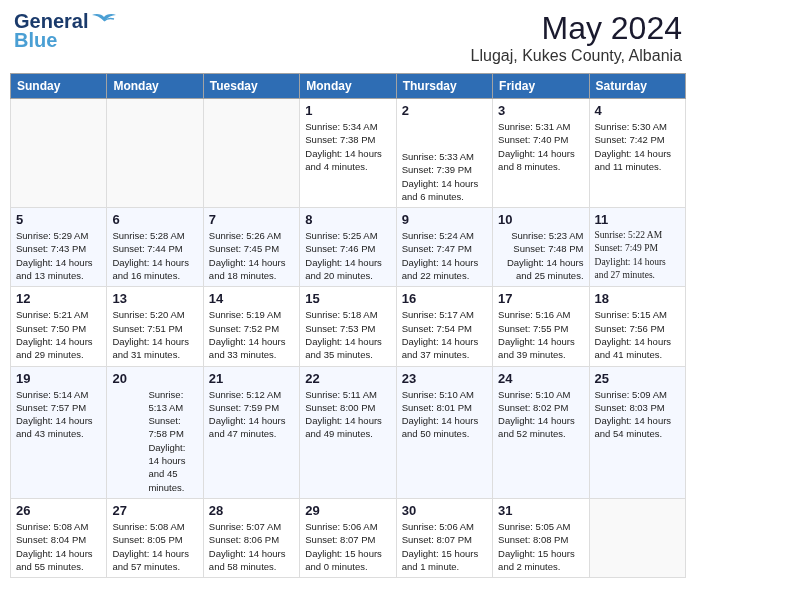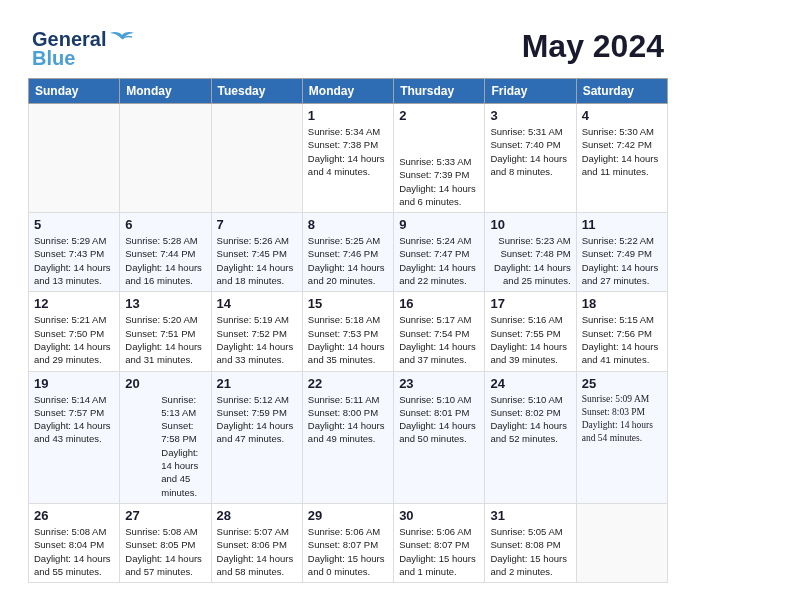--- a/index.html
+++ b/index.html
@@ -7,35 +7,35 @@
       font-family: Arial, sans-serif;
       background: #fff;
       width: 792px;
       min-height: 612px;
       overflow: hidden;
     }
     .page {
       width: 696px;
       min-height: 612px;
       background: #fff;
-      padding: 28px;
+      padding: 10px;
     }
     .header {
       display: flex;
       justify-content: space-between;
       align-items: flex-start;
       margin-bottom: 8px;
       padding: 0 4px;
     }
     .title-section {
       text-align: right;
     }
     .month-title {
       font-size: 32px;
-      font-weight: bold;
+      font-weight: normal;
       color: #1a1a2e;
     }
     .location-title {
       font-size: 16px;
       color: #333;
     }
     .calendar {
       width: 100%;
       border-collapse: collapse;
       border: 1px solid #ccc;
@@ -95,20 +95,21 @@
           <svg width="28" height="18" viewBox="0 0 28 18">
             <path d="M14 4 C16 1, 22 0, 26 2 C22 2, 18 4, 14 8 C10 4, 6 2, 2 2 C6 0, 12 1, 14 4Z" fill="#4a9fd4"></path>
             <path d="M14 8 C16 6, 20 5, 24 6" stroke="#4a9fd4" stroke-width="1.5" fill="none"></path>
           </svg>
         </div>
         <div style="font-size:20px;font-weight:bold;color:#4a9fd4;margin-top:-4px;">Blue</div>
       </div>
     </div>
     <div class="title-section">
       <div class="month-title">May 2024</div>
+      <div class="location-title">Llugaj, Kukes County, Albania</div>
     </div>
   </div>
 
   <table class="calendar">
     <thead>
       <tr>
       <th>Sunday</th>
           <th>Monday</th>
           <th>Tuesday</th>
           <th>Monday</th>
@@ -189,21 +190,21 @@
           </td>
           <td>
             <span class="day-number">10</span>
             <div class="day-info" style="white-space: pre-line; text-align: right;">Sunrise: 5:23 AM
 Sunset: 7:48 PM
 Daylight: 14 hours
 and 25 minutes.</div>
           </td>
           <td>
             <span class="day-number">11</span>
-            <div class="day-info" style="white-space: pre-line;">Sunrise: 5:22 AM
+            <div class="day-info" style="white-space: pre-line; font-family: Liberation Serif, serif;">Sunrise: 5:22 AM
 Sunset: 7:49 PM
 Daylight: 14 hours
 and 27 minutes.</div>
           </td>
         </tr>
         <tr>
           <td>
             <span class="day-number">12</span>
             <div class="day-info" style="white-space: pre-line;">Sunrise: 5:21 AM
 Sunset: 7:50 PM
@@ -291,21 +292,21 @@
           </td>
           <td>
             <span class="day-number">24</span>
             <div class="day-info" style="white-space: pre-line;">Sunrise: 5:10 AM
 Sunset: 8:02 PM
 Daylight: 14 hours
 and 52 minutes.</div>
           </td>
           <td>
             <span class="day-number">25</span>
-            <div class="day-info" style="white-space: pre-line; font-family: Liberation Serif, serif;">Sunrise: 5:09 AM
+            <div class="day-info" style="white-space: pre-line;">Sunrise: 5:09 AM
 Sunset: 8:03 PM
 Daylight: 14 hours
 and 54 minutes.</div>
           </td>
         </tr>
         <tr>
           <td>
             <span class="day-number">26</span>
             <div class="day-info" style="white-space: pre-line;">Sunrise: 5:08 AM
 Sunset: 8:04 PM

